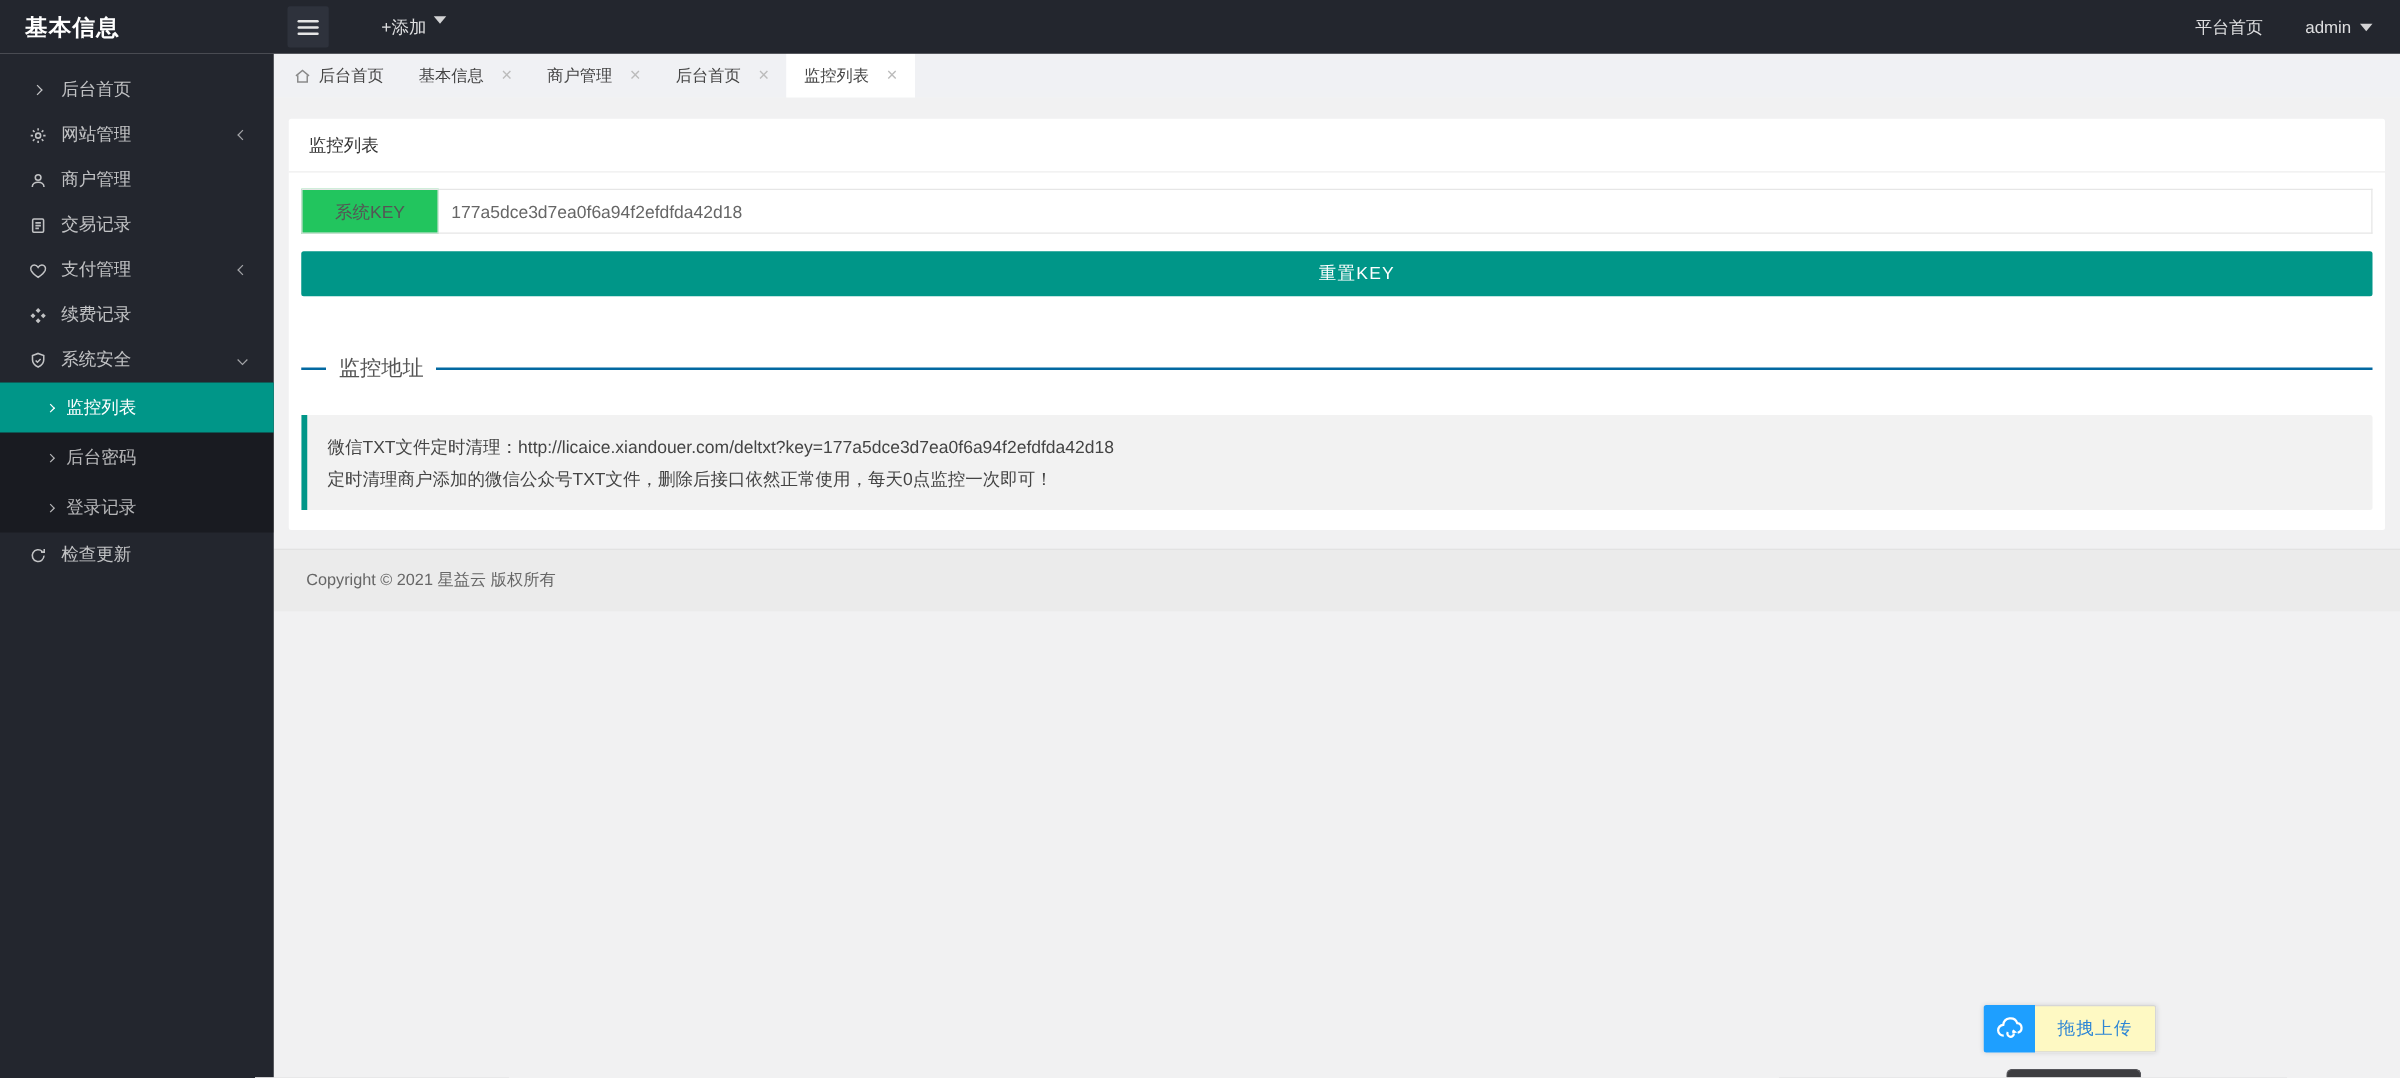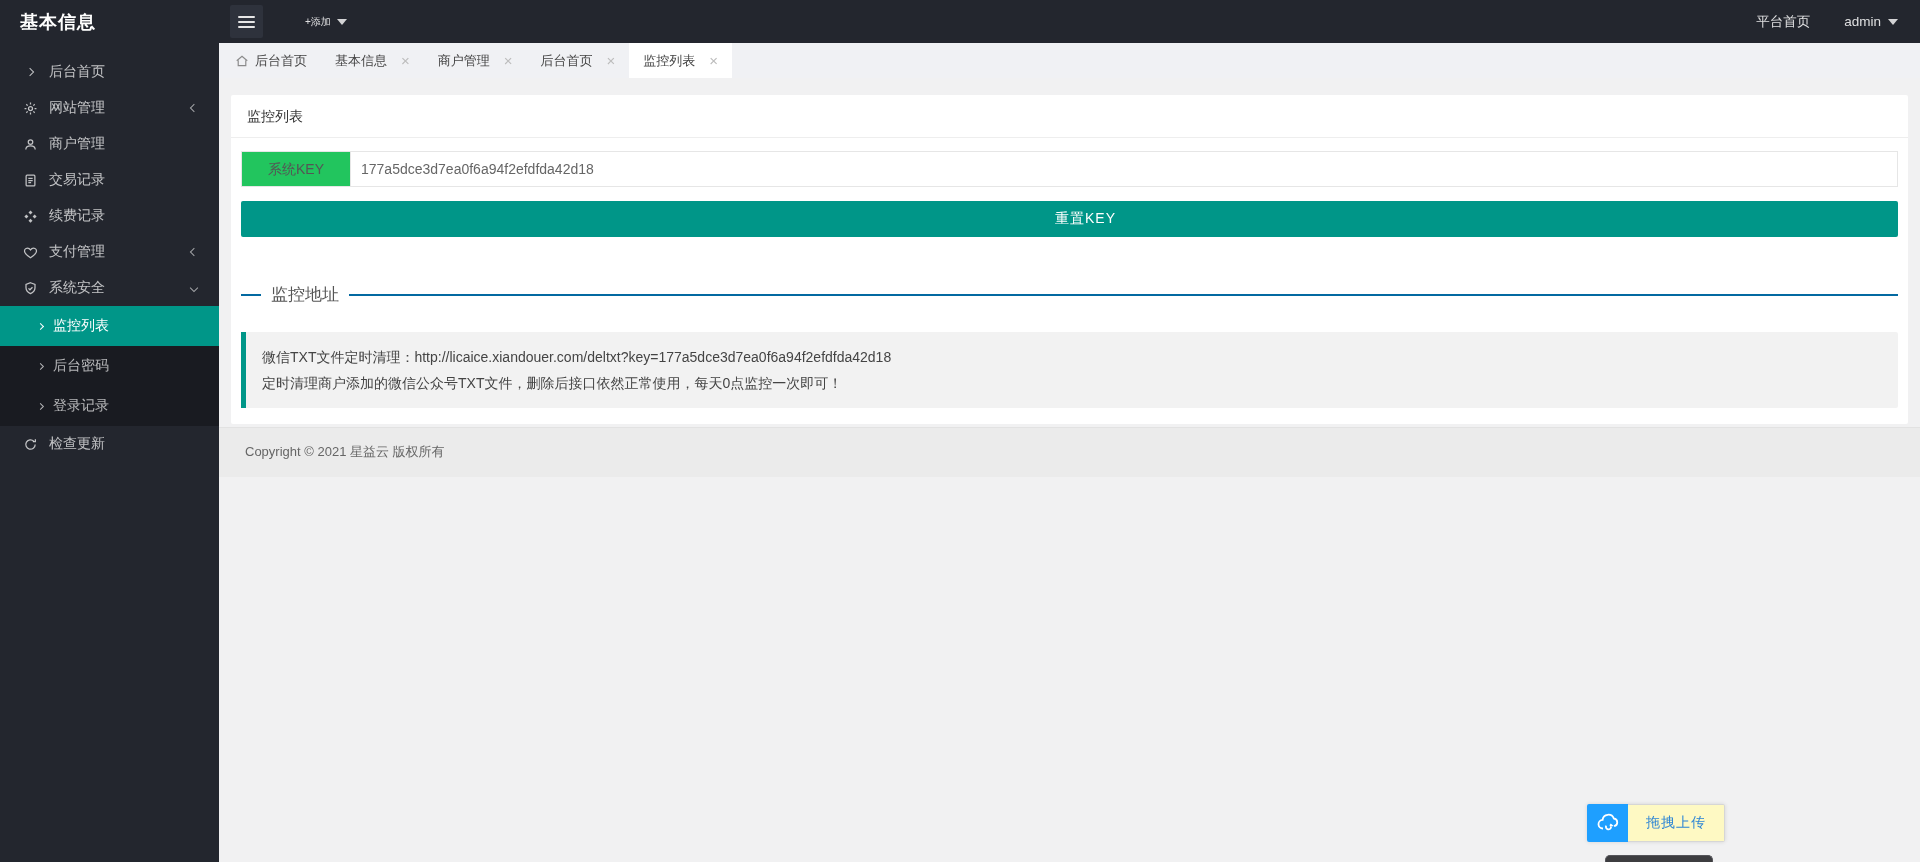--- a/index.html
+++ b/index.html
@@ -5,21 +5,21 @@
   * { box-sizing: border-box; margin: 0; padding: 0; }
   html,body { background:#ddd; }
   body { font-family: "Liberation Sans", sans-serif; }
   .screen { position:relative; width:1920px; height:862px; overflow:hidden; background:#f2f2f2; }
 
   
   .topbar { position:absolute; left:0; top:0; width:1920px; height:43px; background:#23262e; display:flex; align-items:center; z-index:30; }
   .logo { flex:0 0 219px; padding-left:20px; color:#fff; font-size:18px; font-weight:bold; letter-spacing:1px; }
   .menu-toggle { margin-left:11px; width:33px; height:33px; background:#2e323c; border:none; border-radius:2px; display:flex; flex-direction:column; justify-content:center; align-items:center; gap:3px; cursor:pointer; }
   .menu-toggle i { display:block; width:17px; height:2px; background:#e6e6e6; border-radius:1px; }
-  .add-btn { margin-left:42px; background:none; border:none; color:rgba(255,255,255,.85); font-size:10px; display:flex; align-items:center; gap:6px; cursor:pointer; font-family:inherit; }
+  .add-btn { margin-left:42px; background:none; border:none; color:rgba(255,255,255,.85); font-size:14px; display:flex; gap:6px; cursor:pointer; font-family:inherit; }
   .caret-down { display:inline-block; width:0; height:0; border-left:5px solid transparent; border-right:5px solid transparent; border-top:6px solid rgba(255,255,255,.8); }
   .topbar-right { margin-left:auto; display:flex; align-items:center; gap:34px; padding-right:22px; }
   .topbar-right .nav-link { background:none; border:none; color:rgba(255,255,255,.85); font-size:13.5px; cursor:pointer; font-family:Liberation Sans, sans-serif; display:flex; align-items:center; gap:7px; }
 
   
   .sidebar { position:absolute; left:0; top:43px; width:219px; height:819px; background:#23262e; z-index:20; padding-top:11px; }
   .menu-item { height:36px; display:flex; align-items:center; padding:0 22px; color:rgba(255,255,255,.72); font-size:14px; cursor:pointer; }
   .menu-item .mi-icon { width:16px; height:16px; margin-right:11px; display:flex; align-items:center; justify-content:center; color:rgba(255,255,255,.72); flex:0 0 16px; }
   .menu-item svg { width:15px; height:15px; }
   .chev { display:inline-block; width:6px; height:6px; border:solid currentColor; border-width:0 1.5px 1.5px 0; }
@@ -46,21 +46,21 @@
   .card-header { height:43px; line-height:43px; padding:0 16px; font-size:14px; color:#333; border-bottom:1px solid #eee; }
   .card-body { padding:13px 10px 16px 10px; }
   .form-row { display:flex; }
   .form-label { flex:0 0 110px; height:36px; line-height:34px; text-align:center; background:#22c55e; border:1px solid #e6e6e6; font-size:14px; color:#555; }
   .key-input { flex:1; height:36px; border:1px solid #e6e6e6; border-left:none; padding:0 10px; font-size:14px; color:#666; font-family:inherit; background:#fff; outline:none; }
   .reset-btn { display:block; width:100%; margin-top:14px; height:36px; background:#009688; color:#fff; border:none; border-radius:2px; font-size:14px; cursor:pointer; font-family:inherit; letter-spacing:1px;padding-left:32px; }
   .field-set { border:none; border-top:2px solid #0369a1; margin-top:46px; }
   .field-set legend { margin-left:20px; padding:0 10px; font-size:17px; color:#555; }
   .quote { margin-top:26px; padding:12px 16px; background:#f2f2f2; border-left:5px solid #009688; border-radius:0 2px 2px 0; font-size:14px; color:#444; line-height:26px; }
 
-  .page-footer { margin-top:3px; height:50px; line-height:48px; background:#ebebeb; border-top:1px solid #e2e2e2; padding-left:26px; font-size:13px; color:#666; }
+  .page-footer { margin-top:15px; height:50px; line-height:48px; background:#ebebeb; border-top:1px solid #e2e2e2; padding-left:26px; font-size:13px; color:#666; }
 
   
   .upload-widget { position:absolute; right:195px; bottom:20px; height:38px; display:flex; z-index:40; box-shadow:0 0 4px rgba(0,0,0,.12); border-radius:2px; }
   .upload-ic-btn { width:41px; height:38px; background:#1E9FFF; border:none; border-radius:2px 0 0 2px; color:#fff; display:flex; align-items:center; justify-content:center; cursor:pointer; }
   .upload-ic-btn svg { width:24px; height:24px; }
   .upload-drag-btn { width:97px; height:38px; background:#fef9c3; border:1px solid #d6d6d6; border-left:none; border-radius:0 2px 2px 0; color:#2e86d5; font-size:14px; cursor:pointer; font-family:inherit; letter-spacing:1px; }
 
   .bottom-peek { position:absolute; left:1605px; bottom:0; width:108px; height:7px; background:#3d3d40; border:1px solid #55555a; border-bottom:none; border-radius:5px 5px 0 0; cursor:pointer; z-index:40; }
 </style>
 </head>
@@ -127,35 +127,35 @@
         <svg viewBox="0 0 24 24" fill="none" stroke="currentColor" stroke-width="2">
             <rect x="5" y="3.5" width="14" height="17" rx="1.5"></rect>
             <path d="M8.5 8.5h7M8.5 12h7M8.5 15.5h4.5"></path>
           </svg>
       </span>
       <span>交易记录</span>
     </div>
 
     <div class="menu-item">
       <span class="mi-icon">
+        <svg viewBox="0 0 24 24" fill="none" stroke="currentColor" stroke-width="2">
+            <path d="M12 20.5s-7.2-4.6-9.1-9C1.5 8 3.9 4.8 7.2 4.8c2 0 3.7 1.3 4.8 3 1.1-1.7 2.8-3 4.8-3 3.3 0 5.7 3.2 4.3 6.7-1.9 4.4-9.1 9-9.1 9z"></path>
+          </svg>
+      </span>
+      <span>支付管理</span>
+      <span class="mi-state chev chev-left"></span>
+    </div>
+
+    <div class="menu-item">
+      <span class="mi-icon">
         <svg viewBox="0 0 24 24" fill="currentColor">
             <path d="M12 2.2l3.2 3.2L12 8.6 8.8 5.4zM5.4 8.8l3.2 3.2-3.2 3.2-3.2-3.2zM18.6 8.8l3.2 3.2-3.2 3.2-3.2-3.2zM12 15.4l3.2 3.2L12 21.8l-3.2-3.2z"></path>
           </svg>
       </span>
       <span>续费记录</span>
-    </div>
-
-    <div class="menu-item">
-      <span class="mi-icon">
-        <svg viewBox="0 0 24 24" fill="none" stroke="currentColor" stroke-width="2">
-            <path d="M12 20.5s-7.2-4.6-9.1-9C1.5 8 3.9 4.8 7.2 4.8c2 0 3.7 1.3 4.8 3 1.1-1.7 2.8-3 4.8-3 3.3 0 5.7 3.2 4.3 6.7-1.9 4.4-9.1 9-9.1 9z"></path>
-          </svg>
-      </span>
-      <span>支付管理</span>
-      <span class="mi-state chev chev-left"></span>
     </div>
 
     <div class="menu-item">
       <span class="mi-icon">
         <svg viewBox="0 0 24 24" fill="none" stroke="currentColor" stroke-width="2">
             <path d="M12 2.8l7.2 2.7v5.3c0 4.3-3 7.4-7.2 9.4-4.2-2-7.2-5.1-7.2-9.4V5.5z"></path>
             <path d="M8.8 11.8l2.3 2.3 4.1-4.1"></path>
           </svg>
       </span>
       <span>系统安全</span>

